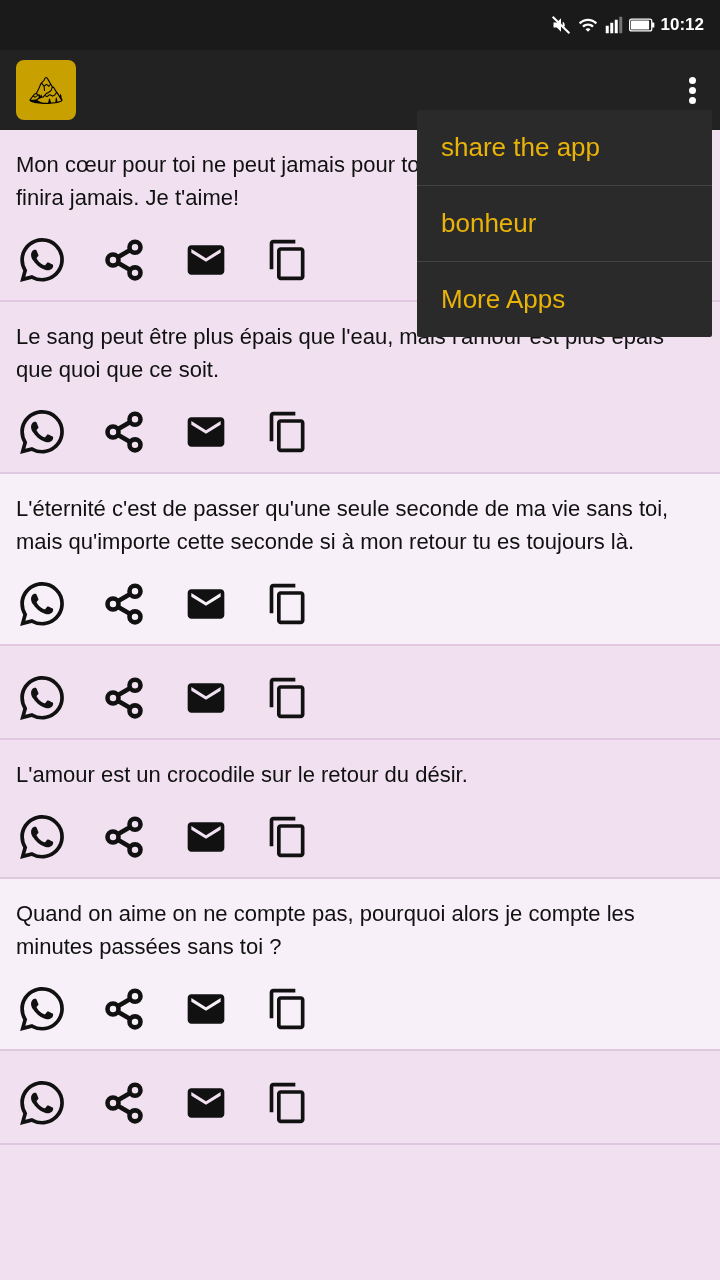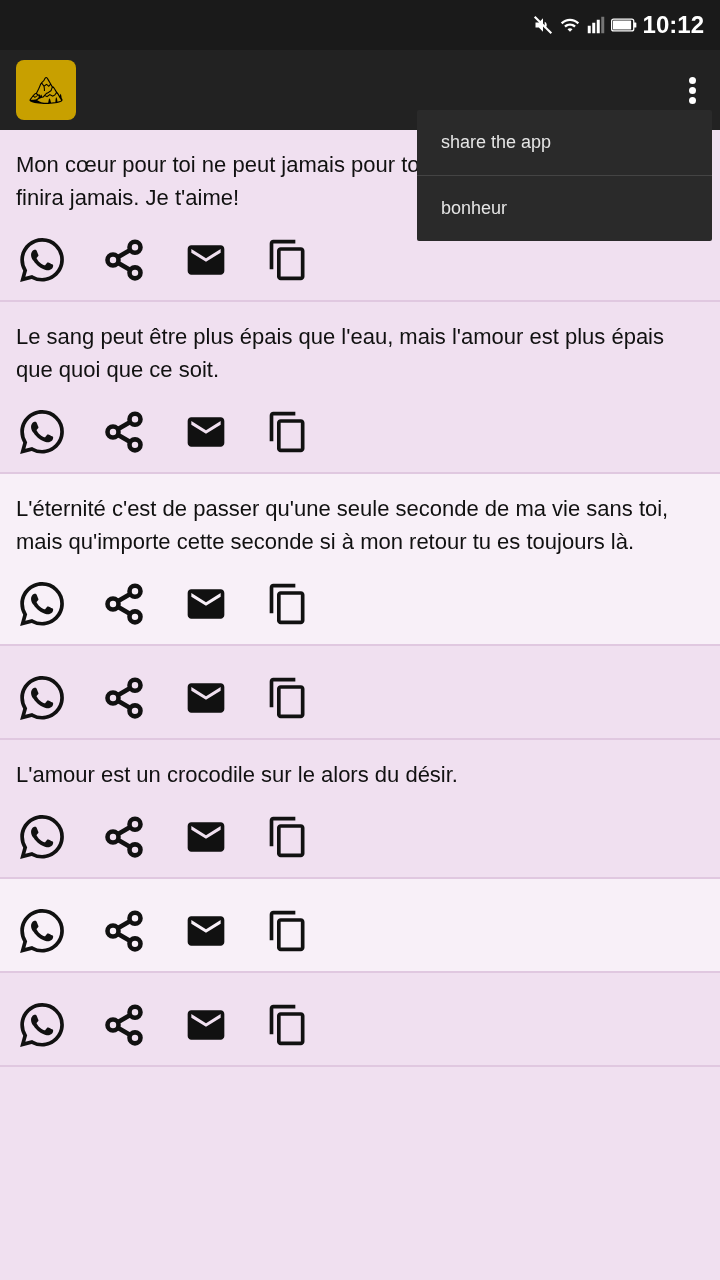--- a/index.html
+++ b/index.html
@@ -23,21 +23,21 @@
       padding: 0 16px;
       gap: 8px;
     }
     .status-bar-icons {
       display: flex;
       align-items: center;
       gap: 6px;
     }
     .status-time {
       color: white;
-      font-size: 24px;
+      font-size: 17px;
       font-weight: bold;
     }
 
     
     .app-bar {
       width: 720px;
       height: 80px;
       background: #222;
       display: flex;
       align-items: center;
@@ -73,22 +73,22 @@
       position: absolute;
       top: 110px;
       right: 8px;
       width: 295px;
       background: #2a2a2a;
       z-index: 100;
       border-radius: 2px;
     }
     .dropdown-item {
       padding: 22px 24px;
-      color: #e5e5e5;
-      font-size: 18px;
+      color: #eab308;
+      font-size: 26px;
       cursor: pointer;
       border-bottom: 1px solid #444;
     }
     .dropdown-item:last-child {
       border-bottom: none;
     }
 
     
     .content {
       width: 720px;
@@ -167,20 +167,21 @@
         <span style="display:block;width:7px;height:7px;background:white;border-radius:50%;"></span>
         <span style="display:block;width:7px;height:7px;background:white;border-radius:50%;"></span>
       </span>
     </div>
   </div>
 </div>
 
 <div class="dropdown-menu">
   <div class="dropdown-item">share the app</div>
   <div class="dropdown-item">bonheur</div>
+  <div class="dropdown-item">More Apps</div>
 </div>
 
 <div class="content">
 
   <div class="quote-card">
     <div class="quote-text">Mon cœur pour toi ne peut jamais pour toi ne s'effacera jamais. Mon finira jamais. Je t'aime!</div>
     <div class="action-icons">
       <div class="action-icon">
         <svg viewBox="0 0 24 24" fill="#111">
             <path d="M17.472 14.382c-.297-.149-1.758-.867-2.03-.967-.273-.099-.471-.148-.67.15-.197.297-.767.966-.94 1.164-.173.199-.347.223-.644.075-.297-.15-1.255-.463-2.39-1.475-.883-.788-1.48-1.761-1.653-2.059-.173-.297-.018-.458.13-.606.134-.133.298-.347.446-.52.149-.174.198-.298.298-.497.099-.198.05-.371-.025-.52-.075-.149-.669-1.612-.916-2.207-.242-.579-.487-.5-.669-.51-.173-.008-.371-.01-.57-.01-.198 0-.52.074-.792.372-.272.297-1.04 1.016-1.04 2.479 0 1.462 1.065 2.875 1.213 3.074.149.198 2.096 3.2 5.077 4.487.709.306 1.262.489 1.694.625.712.227 1.36.195 1.871.118.571-.085 1.758-.719 2.006-1.413.248-.694.248-1.289.173-1.413-.074-.124-.272-.198-.57-.347m-5.421 7.403h-.004a9.87 9.87 0 01-5.031-1.378l-.361-.214-3.741.982.998-3.648-.235-.374a9.86 9.86 0 01-1.51-5.26c.001-5.45 4.436-9.884 9.888-9.884 2.64 0 5.122 1.03 6.988 2.898a9.825 9.825 0 012.893 6.994c-.003 5.45-4.437 9.884-9.885 9.884m8.413-18.297A11.815 11.815 0 0012.05 0C5.495 0 .16 5.335.157 11.892c0 2.096.547 4.142 1.588 5.945L.057 24l6.305-1.654a11.882 11.882 0 005.683 1.448h.005c6.554 0 11.89-5.335 11.893-11.893a11.821 11.821 0 00-3.48-8.413z"></path>
@@ -291,21 +292,21 @@
       </div>
       <div class="action-icon">
         <svg viewBox="0 0 24 24" fill="#111">
             <path d="M16 1H4c-1.1 0-2 .9-2 2v14h2V3h12V1zm3 4H8c-1.1 0-2 .9-2 2v14c0 1.1.9 2 2 2h11c1.1 0 2-.9 2-2V7c0-1.1-.9-2-2-2zm0 16H8V7h11v14z"></path>
           </svg>
       </div>
     </div>
   </div>
 
   <div class="quote-card">
-    <div class="quote-text">L'amour est un crocodile sur le alors du désir.</div>
+    <div class="quote-text">L'amour est un crocodile sur le retour du désir.</div>
     <div class="action-icons">
       <div class="action-icon">
         <svg viewBox="0 0 24 24" fill="#111">
             <path d="M17.472 14.382c-.297-.149-1.758-.867-2.03-.967-.273-.099-.471-.148-.67.15-.197.297-.767.966-.94 1.164-.173.199-.347.223-.644.075-.297-.15-1.255-.463-2.39-1.475-.883-.788-1.48-1.761-1.653-2.059-.173-.297-.018-.458.13-.606.134-.133.298-.347.446-.52.149-.174.198-.298.298-.497.099-.198.05-.371-.025-.52-.075-.149-.669-1.612-.916-2.207-.242-.579-.487-.5-.669-.51-.173-.008-.371-.01-.57-.01-.198 0-.52.074-.792.372-.272.297-1.04 1.016-1.04 2.479 0 1.462 1.065 2.875 1.213 3.074.149.198 2.096 3.2 5.077 4.487.709.306 1.262.489 1.694.625.712.227 1.36.195 1.871.118.571-.085 1.758-.719 2.006-1.413.248-.694.248-1.289.173-1.413-.074-.124-.272-.198-.57-.347m-5.421 7.403h-.004a9.87 9.87 0 01-5.031-1.378l-.361-.214-3.741.982.998-3.648-.235-.374a9.86 9.86 0 01-1.51-5.26c.001-5.45 4.436-9.884 9.888-9.884 2.64 0 5.122 1.03 6.988 2.898a9.825 9.825 0 012.893 6.994c-.003 5.45-4.437 9.884-9.885 9.884m8.413-18.297A11.815 11.815 0 0012.05 0C5.495 0 .16 5.335.157 11.892c0 2.096.547 4.142 1.588 5.945L.057 24l6.305-1.654a11.882 11.882 0 005.683 1.448h.005c6.554 0 11.89-5.335 11.893-11.893a11.821 11.821 0 00-3.48-8.413z"></path>
           </svg>
       </div>
       <div class="action-icon">
         <svg viewBox="0 0 24 24" fill="none" stroke="#111" stroke-width="2.5">
             <circle cx="18" cy="5" r="3"></circle>
             <circle cx="6" cy="12" r="3"></circle>
@@ -321,20 +322,21 @@
       </div>
       <div class="action-icon">
         <svg viewBox="0 0 24 24" fill="#111">
             <path d="M16 1H4c-1.1 0-2 .9-2 2v14h2V3h12V1zm3 4H8c-1.1 0-2 .9-2 2v14c0 1.1.9 2 2 2h11c1.1 0 2-.9 2-2V7c0-1.1-.9-2-2-2zm0 16H8V7h11v14z"></path>
           </svg>
       </div>
     </div>
   </div>
 
   <div class="quote-card alt">
+    <div class="quote-text">Quand on aime on ne compte pas, pourquoi alors je compte les minutes passées sans toi ?</div>
     <div class="action-icons">
       <div class="action-icon">
         <svg viewBox="0 0 24 24" fill="#111">
             <path d="M17.472 14.382c-.297-.149-1.758-.867-2.03-.967-.273-.099-.471-.148-.67.15-.197.297-.767.966-.94 1.164-.173.199-.347.223-.644.075-.297-.15-1.255-.463-2.39-1.475-.883-.788-1.48-1.761-1.653-2.059-.173-.297-.018-.458.13-.606.134-.133.298-.347.446-.52.149-.174.198-.298.298-.497.099-.198.05-.371-.025-.52-.075-.149-.669-1.612-.916-2.207-.242-.579-.487-.5-.669-.51-.173-.008-.371-.01-.57-.01-.198 0-.52.074-.792.372-.272.297-1.04 1.016-1.04 2.479 0 1.462 1.065 2.875 1.213 3.074.149.198 2.096 3.2 5.077 4.487.709.306 1.262.489 1.694.625.712.227 1.36.195 1.871.118.571-.085 1.758-.719 2.006-1.413.248-.694.248-1.289.173-1.413-.074-.124-.272-.198-.57-.347m-5.421 7.403h-.004a9.87 9.87 0 01-5.031-1.378l-.361-.214-3.741.982.998-3.648-.235-.374a9.86 9.86 0 01-1.51-5.26c.001-5.45 4.436-9.884 9.888-9.884 2.64 0 5.122 1.03 6.988 2.898a9.825 9.825 0 012.893 6.994c-.003 5.45-4.437 9.884-9.885 9.884m8.413-18.297A11.815 11.815 0 0012.05 0C5.495 0 .16 5.335.157 11.892c0 2.096.547 4.142 1.588 5.945L.057 24l6.305-1.654a11.882 11.882 0 005.683 1.448h.005c6.554 0 11.89-5.335 11.893-11.893a11.821 11.821 0 00-3.48-8.413z"></path>
           </svg>
       </div>
       <div class="action-icon">
         <svg viewBox="0 0 24 24" fill="none" stroke="#111" stroke-width="2.5">
             <circle cx="18" cy="5" r="3"></circle>
             <circle cx="6" cy="12" r="3"></circle>

